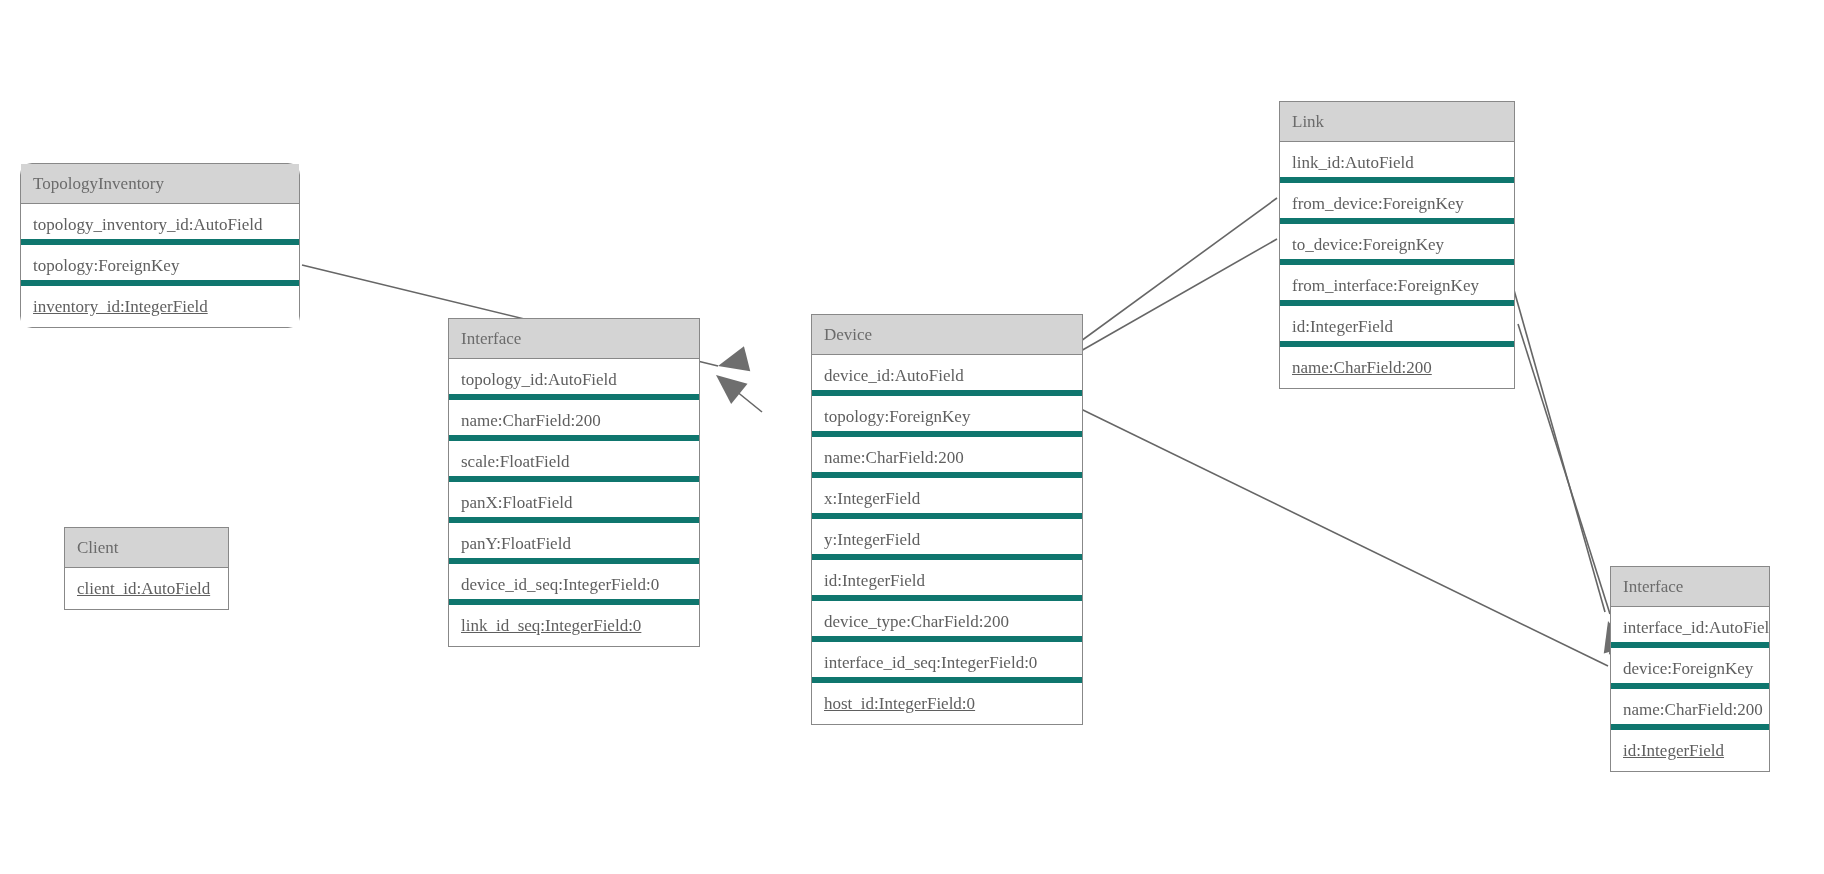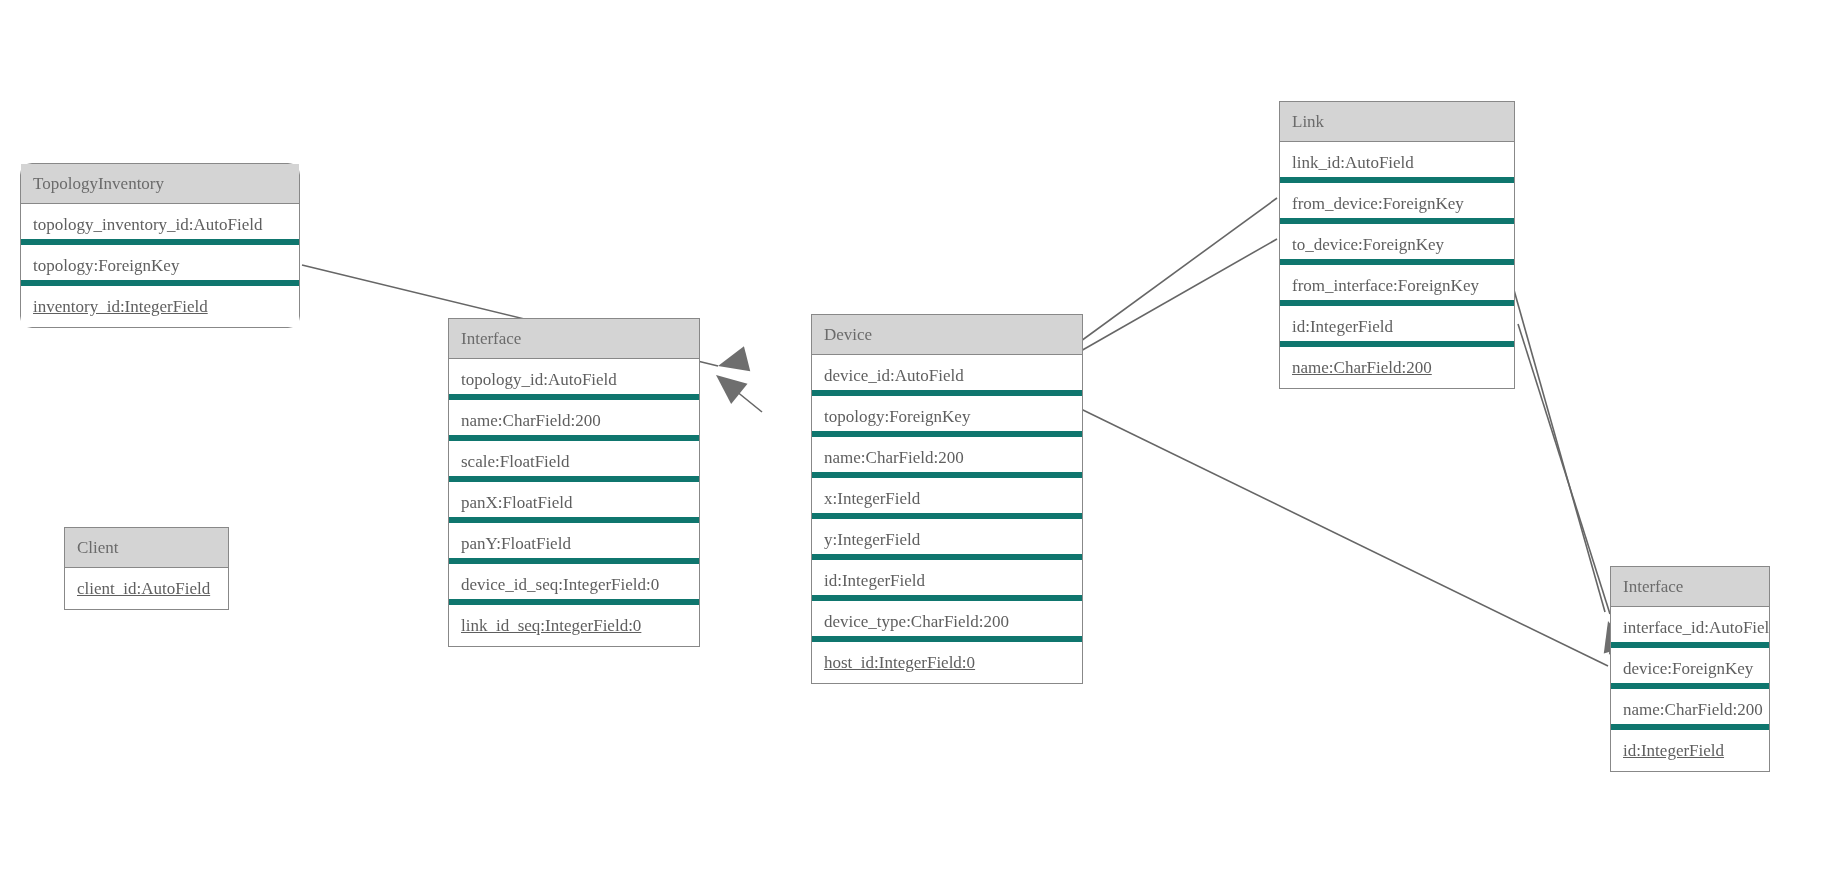--- a/index.html
+++ b/index.html
@@ -119,20 +119,21 @@
     </div>
   <div class="entity" id="ent-device" style="left: 764px; top: 314px; width: 272px; margin-left: 47px;">
       <div class="entity-header">Device</div>
       <div class="entity-field">device_id:AutoField</div>
       <div class="entity-field">topology:ForeignKey</div>
       <div class="entity-field">name:CharField:200</div>
       <div class="entity-field">x:IntegerField</div>
       <div class="entity-field">y:IntegerField</div>
       <div class="entity-field">id:IntegerField</div>
       <div class="entity-field">device_type:CharField:200</div>
+      <div class="entity-field">interface_id_seq:IntegerField:0</div>
       <div class="entity-field">host_id:IntegerField:0</div>
     </div>
   <div class="entity" id="ent-link" style="left: 1279px; top: 101px; width: 236px;">
       <div class="entity-header">Link</div>
       <div class="entity-field">link_id:AutoField</div>
       <div class="entity-field">from_device:ForeignKey</div>
       <div class="entity-field">to_device:ForeignKey</div>
       <div class="entity-field">from_interface:ForeignKey</div>
       <div class="entity-field">id:IntegerField</div>
       <div class="entity-field">name:CharField:200</div>

